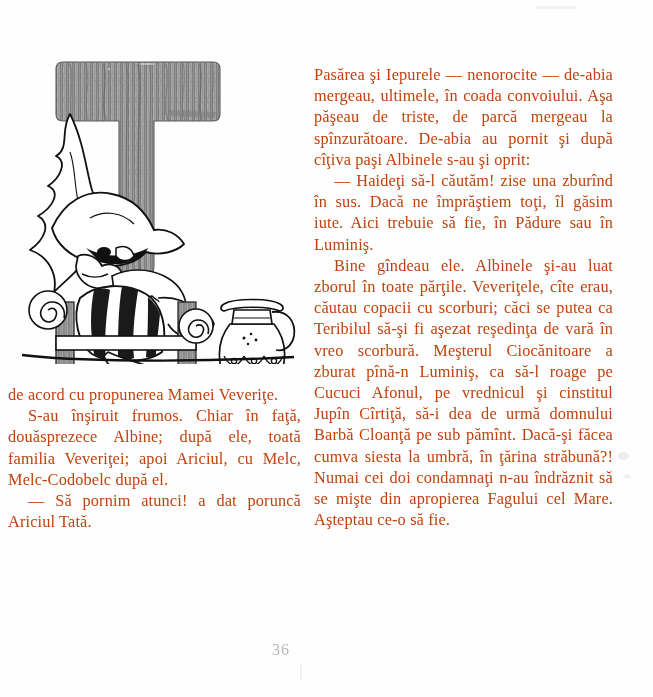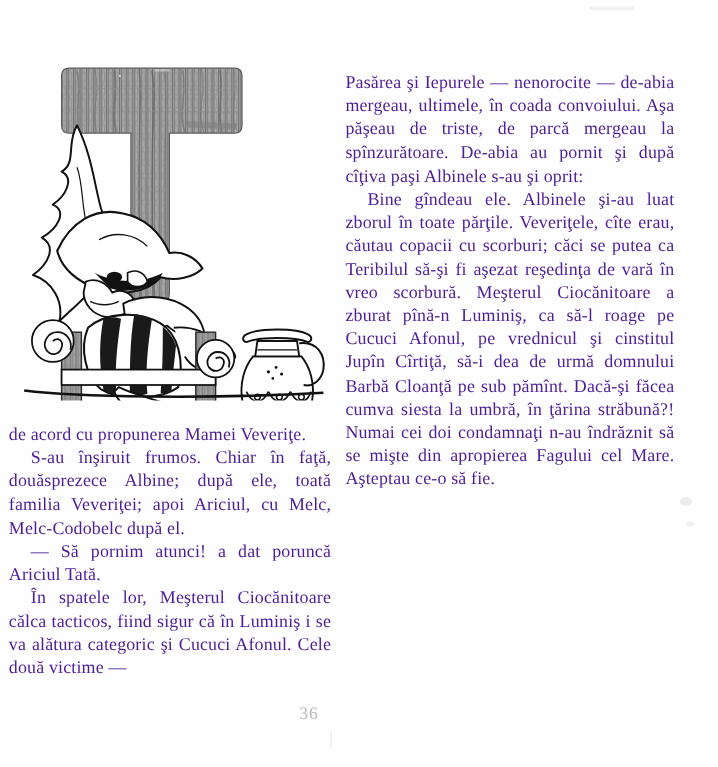--- a/index.html
+++ b/index.html
@@ -16,21 +16,21 @@
     overflow: hidden;
     font-family: "Liberation Serif", "DejaVu Serif", serif;
     color: #000000;
   }
 
   
   .column {
     position: absolute;
     text-align: justify;
     text-justify: inter-word;
-    color: #4c1d95;
+    color: #c2410c;
   }
   #left-column {
     left: 8px;
     top: 384px;
     width: 293px;
   }
   #right-column {
     left: 314px;
     top: 64px;
     width: 299px;
@@ -220,25 +220,25 @@
 
       <path d="M12 302 L284 302" stroke="none" fill="none"></path>
       <path d="M14 302 C60 308 180 310 286 304" stroke="#111111" stroke-width="2.4" fill="none" transform="translate(0,1)"></path>
     </svg>
   </div>
 
   <div id="left-column" class="column">
     <p class="para cont">de acord cu propunerea Mamei Veveriţe.</p>
     <p class="para">S-au înşiruit frumos. Chiar în faţă, douăsprezece Albine; după ele, toată familia Veveriţei; apoi Ariciul, cu Melc, Melc-Codobelc după el.</p>
     <p class="para">— Să pornim atunci! a dat poruncă Ariciul Tată.</p>
-    <p class="para">În spatele lor, Meşterul Ciocănitoare călca tacticos, fiind sigur că în Luminiş i se va alătura categoric şi Cucuci Afonul. Cele două victime —</p>
   </div>
 
   <div id="right-column" class="column">
     <p class="para cont">Pasărea şi Iepurele — nenorocite — de-abia mergeau, ultimele, în coada convoiului. Aşa păşeau de triste, de parcă mergeau la spînzurătoare. De-abia au pornit şi după cîţiva paşi Albinele s-au şi oprit:</p>
+    <p class="para">— Haideţi să-l căutăm! zise una zburînd în sus. Dacă ne împrăştiem toţi, îl găsim iute. Aici trebuie să fie, în Pădure sau în Luminiş.</p>
     <p class="para">Bine gîndeau ele. Albinele şi-au luat zborul în toate părţile. Veveriţele, cîte erau, căutau copacii cu scorburi; căci se putea ca Teribilul să-şi fi aşezat reşedinţa de vară în vreo scorbură. Meşterul Ciocănitoare a zburat pînă-n Luminiş, ca să-l roage pe Cucuci Afonul, pe vrednicul şi cinstitul Jupîn Cîrtiţă, să-i dea de urmă domnului Barbă Cloanţă pe sub pămînt. Dacă-şi făcea cumva siesta la umbră, în ţărina străbună?! Numai cei doi condamnaţi n-au îndrăznit să se mişte din apropierea Fagului cel Mare. Aşteptau ce-o să fie.</p>
   </div>
 
   <div id="page-number">36</div>
 
   <div id="speckle">
     <span class="fleck" style="left:536px;top:6px;width:40px;height:3px;border-radius:1px;opacity:.55"></span>
     <span class="fleck" style="left:140px;top:63px;width:14px;height:2px;border-radius:1px;opacity:.5"></span>
     <span class="fleck" style="left:618px;top:452px;width:11px;height:8px;opacity:.7"></span>
     <span class="fleck" style="left:624px;top:474px;width:7px;height:5px;opacity:.6"></span>

